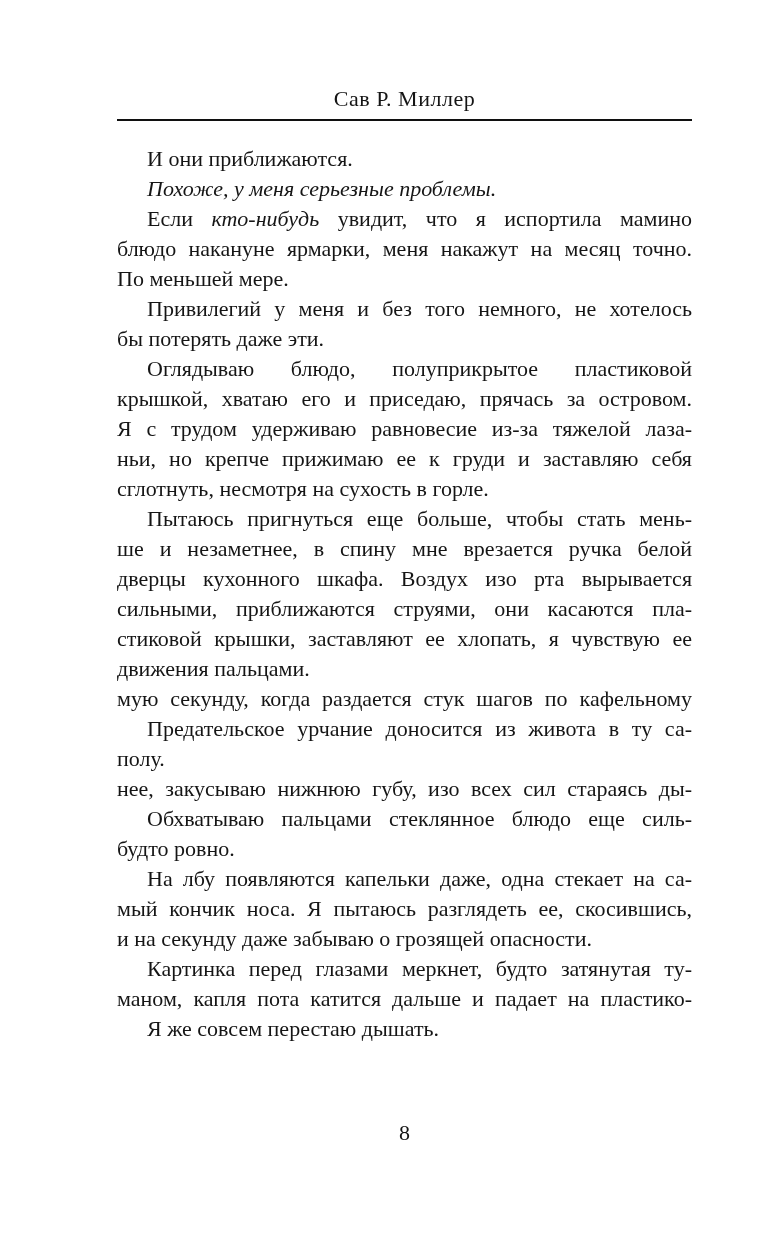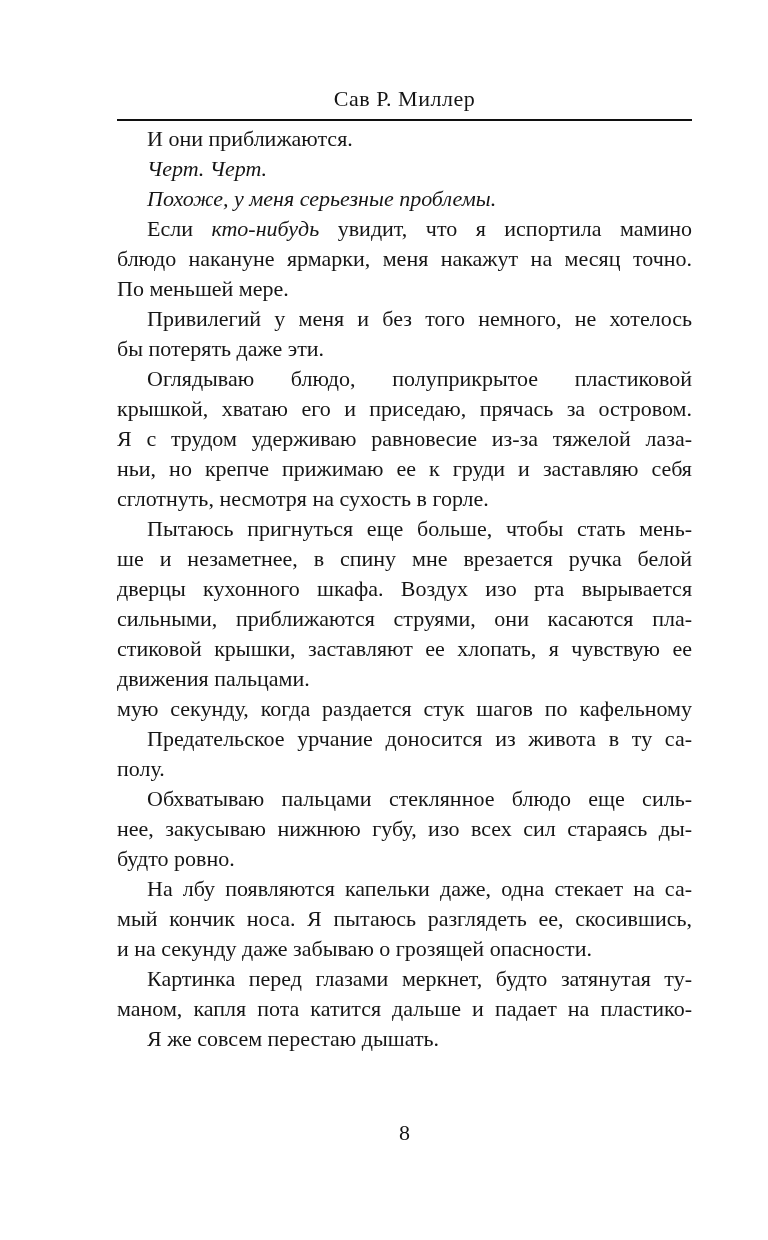--- a/index.html
+++ b/index.html
@@ -22,21 +22,21 @@
     font-size: 22px; line-height: 30px;
     letter-spacing: 0.5px;
   }
   .header-rule {
     position: absolute;
     left: 117px; top: 119px; width: 575px; height: 1.5px;
     background: #101010;
   }
   .text-block {
     position: absolute;
-    left: 117px; top: 124px; width: 575px;
+    left: 117px; top: 144px; width: 575px;
   }
   .line {
     font-size: 22px;
     line-height: 30px;
     height: 30px;
     text-align: justify;
     text-align-last: justify;
     white-space: normal;
   }
   .line.lastline {
@@ -53,43 +53,42 @@
   }
 </style>
 </head>
 <body>
 
 <div class="page">
   <div class="running-head">Сав Р. Миллер</div>
   <div class="header-rule"></div>
   <div class="text-block">
       <div class="line indent lastline"><span>И они приближаются.</span></div>
-      <div class="line indent lastline"><span class="it">Черт. Черт.</span></div>
       <div class="line indent lastline"><span class="it">Похоже, у меня серьезные проблемы.</span></div>
       <div class="line indent"><span>Если </span><span class="it">кто-нибудь</span><span> увидит, что я испортила мамино</span></div>
       <div class="line"><span>блюдо накануне ярмарки, меня накажут на месяц точно.</span></div>
       <div class="line lastline"><span>По меньшей мере.</span></div>
       <div class="line indent"><span>Привилегий у меня и без того немного, не хотелось</span></div>
       <div class="line lastline"><span>бы потерять даже эти.</span></div>
       <div class="line indent"><span>Оглядываю блюдо, полуприкрытое пластиковой</span></div>
       <div class="line"><span>крышкой, хватаю его и приседаю, прячась за островом.</span></div>
       <div class="line"><span>Я с трудом удерживаю равновесие из-за тяжелой лаза-</span></div>
       <div class="line"><span>ньи, но крепче прижимаю ее к груди и заставляю себя</span></div>
       <div class="line lastline"><span>сглотнуть, несмотря на сухость в горле.</span></div>
       <div class="line indent"><span>Пытаюсь пригнуться еще больше, чтобы стать мень-</span></div>
       <div class="line"><span>ше и незаметнее, в спину мне врезается ручка белой</span></div>
       <div class="line"><span>дверцы кухонного шкафа. Воздух изо рта вырывается</span></div>
       <div class="line"><span>сильными, приближаются струями, они касаются пла-</span></div>
       <div class="line"><span>стиковой крышки, заставляют ее хлопать, я чувствую ее</span></div>
       <div class="line lastline"><span>движения пальцами.</span></div>
       <div class="line"><span>мую секунду, когда раздается стук шагов по кафельному</span></div>
       <div class="line indent"><span>Предательское урчание доносится из живота в ту са-</span></div>
       <div class="line lastline"><span>полу.</span></div>
+      <div class="line"><span>нее, закусываю нижнюю губу, изо всех сил стараясь ды-</span></div>
       <div class="line indent"><span>Обхватываю пальцами стеклянное блюдо еще силь-</span></div>
-      <div class="line"><span>нее, закусываю нижнюю губу, изо всех сил стараясь ды-</span></div>
       <div class="line lastline"><span>будто ровно.</span></div>
       <div class="line indent"><span>На лбу появляются капельки даже, одна стекает на са-</span></div>
       <div class="line"><span>мый кончик носа. Я пытаюсь разглядеть ее, скосившись,</span></div>
       <div class="line lastline"><span>и на секунду даже забываю о грозящей опасности.</span></div>
       <div class="line indent"><span>Картинка перед глазами меркнет, будто затянутая ту-</span></div>
       <div class="line"><span>маном, капля пота катится дальше и падает на пластико-</span></div>
       <div class="line indent lastline"><span>Я же совсем перестаю дышать.</span></div>
     </div>
   <div class="page-number">8</div>
 </div>

